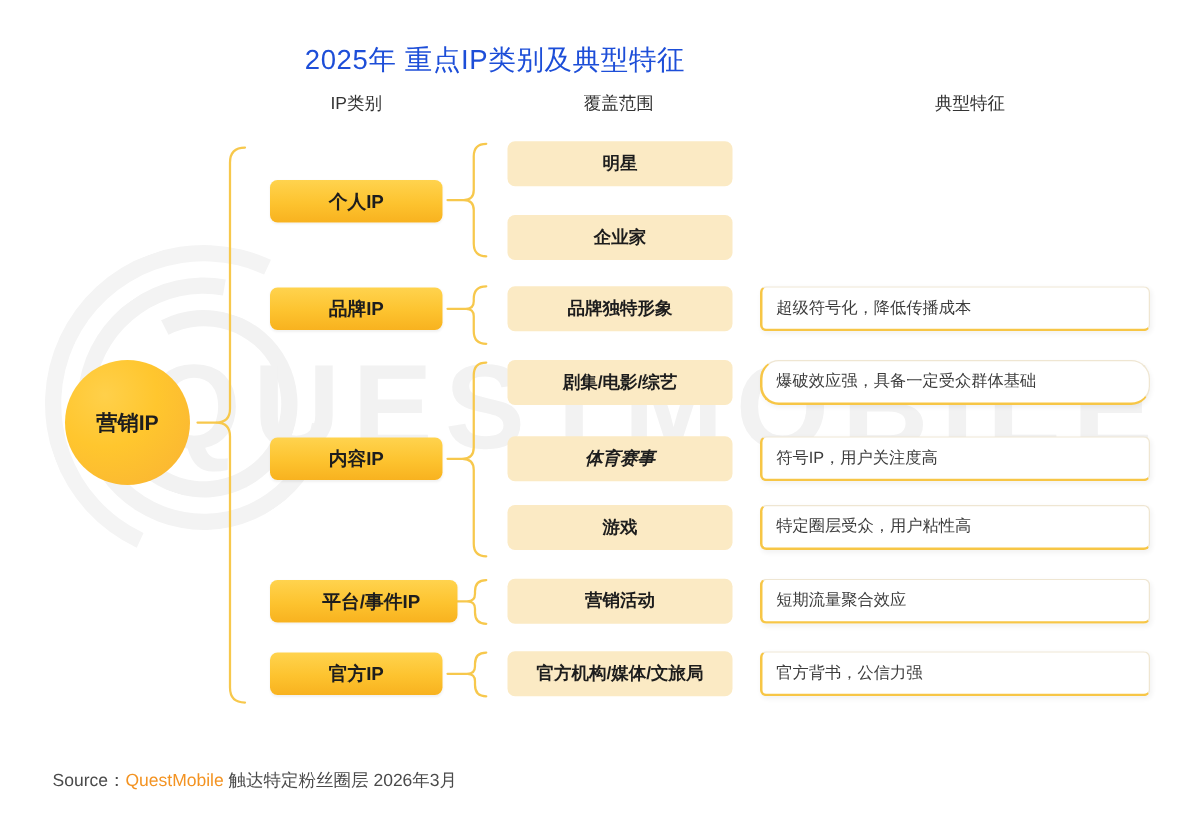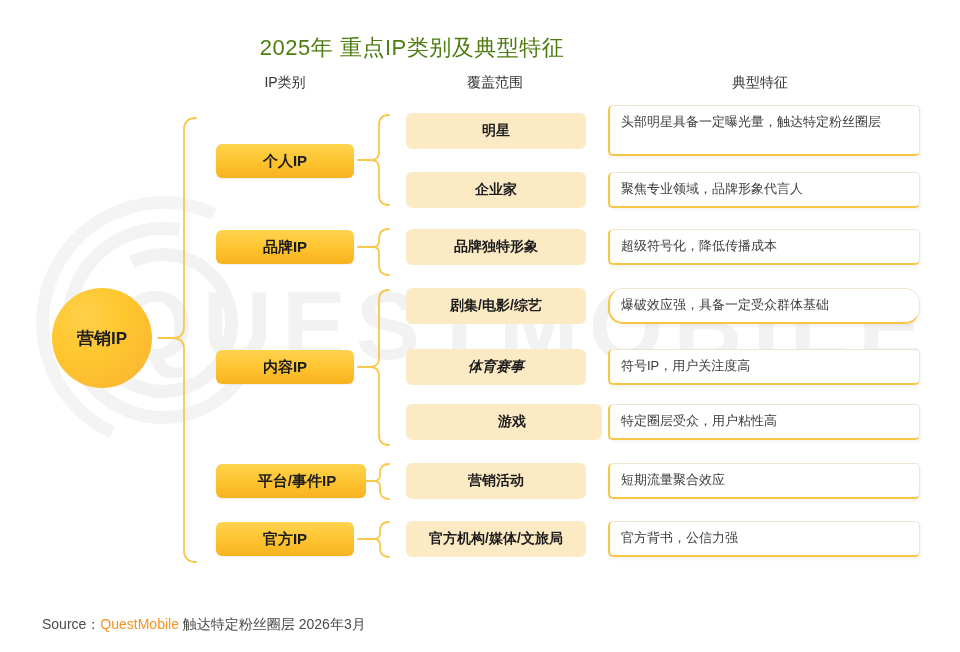--- a/index.html
+++ b/index.html
@@ -23,29 +23,29 @@
   .wm-ring{
     position:absolute;border-radius:50%;border:13px solid #f3f3f3;
   }
   .wm-ring.r1{left:62px;top:222px;width:176px;height:176px;border-color:#f3f3f3;border-right-color:transparent;transform:rotate(-35deg);}
   .wm-ring.r2{left:36px;top:196px;width:228px;height:228px;border-color:#f4f4f4;border-right-color:transparent;border-bottom-color:transparent;transform:rotate(-20deg);}
   .wm-ring.r3{left:88px;top:248px;width:124px;height:124px;border-color:#f2f2f2;border-left-color:transparent;transform:rotate(18deg);}
 
   
   .title{
     position:absolute;left:0;top:33px;width:792px;text-align:center;
-    font-size:22px;color:#4d7c0f;letter-spacing:.5px;z-index:5;padding-left:16px;
+    font-size:22px;color:#1d4ed8;letter-spacing:.5px;z-index:5;
   }
   .col-head{
     position:absolute;top:74px;font-size:14px;color:#333;z-index:5;
     text-align:center;
   }
   .col-head.c1{left:225px;width:120px;}
   .col-head.c2{left:435px;width:120px;}
-  .col-head.c3{left:700px;width:120px;}
+  .col-head.c3{left:716px;width:120px;}
 
   
   .root-circle{
     position:absolute;left:52px;top:288px;width:100px;height:100px;
     border-radius:50%;
     background:radial-gradient(circle at 32% 28%,#ffd04a 0%,#ffc62e 42%,#f9b233 100%);
     display:flex;align-items:center;justify-content:center;
     font-size:17px;color:#1d1d1d;font-weight:bold;z-index:6;text-align:center;
   }
 
@@ -139,26 +139,24 @@
   <div class="cat" style="top:230px;">品牌IP</div>
   <div class="cat" style="top:350px;">内容IP</div>
   <div class="cat" style="top:464px;padding-left:12px;">平台/事件IP</div>
   <div class="cat" style="top:522px;">官方IP</div>
 
   <div class="scope" style="top:113px;">明星</div>
   <div class="scope" style="top:172px;">企业家</div>
   <div class="scope" style="top:229px;">品牌独特形象</div>
   <div class="scope" style="top:288px;text-align:center;">剧集/电影/综艺</div>
   <div class="scope" style="top:349px;font-style:italic;">体育赛事</div>
-  <div class="scope" style="top:404px;padding-left:16px;">游戏</div>
+  <div class="scope" style="top:404px;">游戏</div>
   <div class="scope" style="top:463px;">营销活动</div>
   <div class="scope" style="top:521px;">官方机构/媒体/文旅局</div>
 
-  <div class="desc" style="top:105px;height:51px;">头部明星具备一定曝光量，触达特定粉丝圈层</div>
-  <div class="desc" style="top:172px;height:36px;">聚焦专业领域，品牌形象代言人</div>
   <div class="desc" style="top:229px;height:36px;">超级符号化，降低传播成本</div>
   <div class="desc" style="top:288px;height:36px;border-radius:15px;">爆破效应强，具备一定受众群体基础</div>
   <div class="desc" style="top:349px;height:36px;">符号IP，用户关注度高</div>
   <div class="desc" style="top:404px;height:36px;">特定圈层受众，用户粘性高</div>
   <div class="desc" style="top:463px;height:36px;">短期流量聚合效应</div>
   <div class="desc" style="top:521px;height:36px;">官方背书，公信力强</div>
 
   <div class="source">
     <span>Source：</span><span class="brand">QuestMobile</span><span> 触达特定粉丝圈层 2026年3月</span>
   </div>

